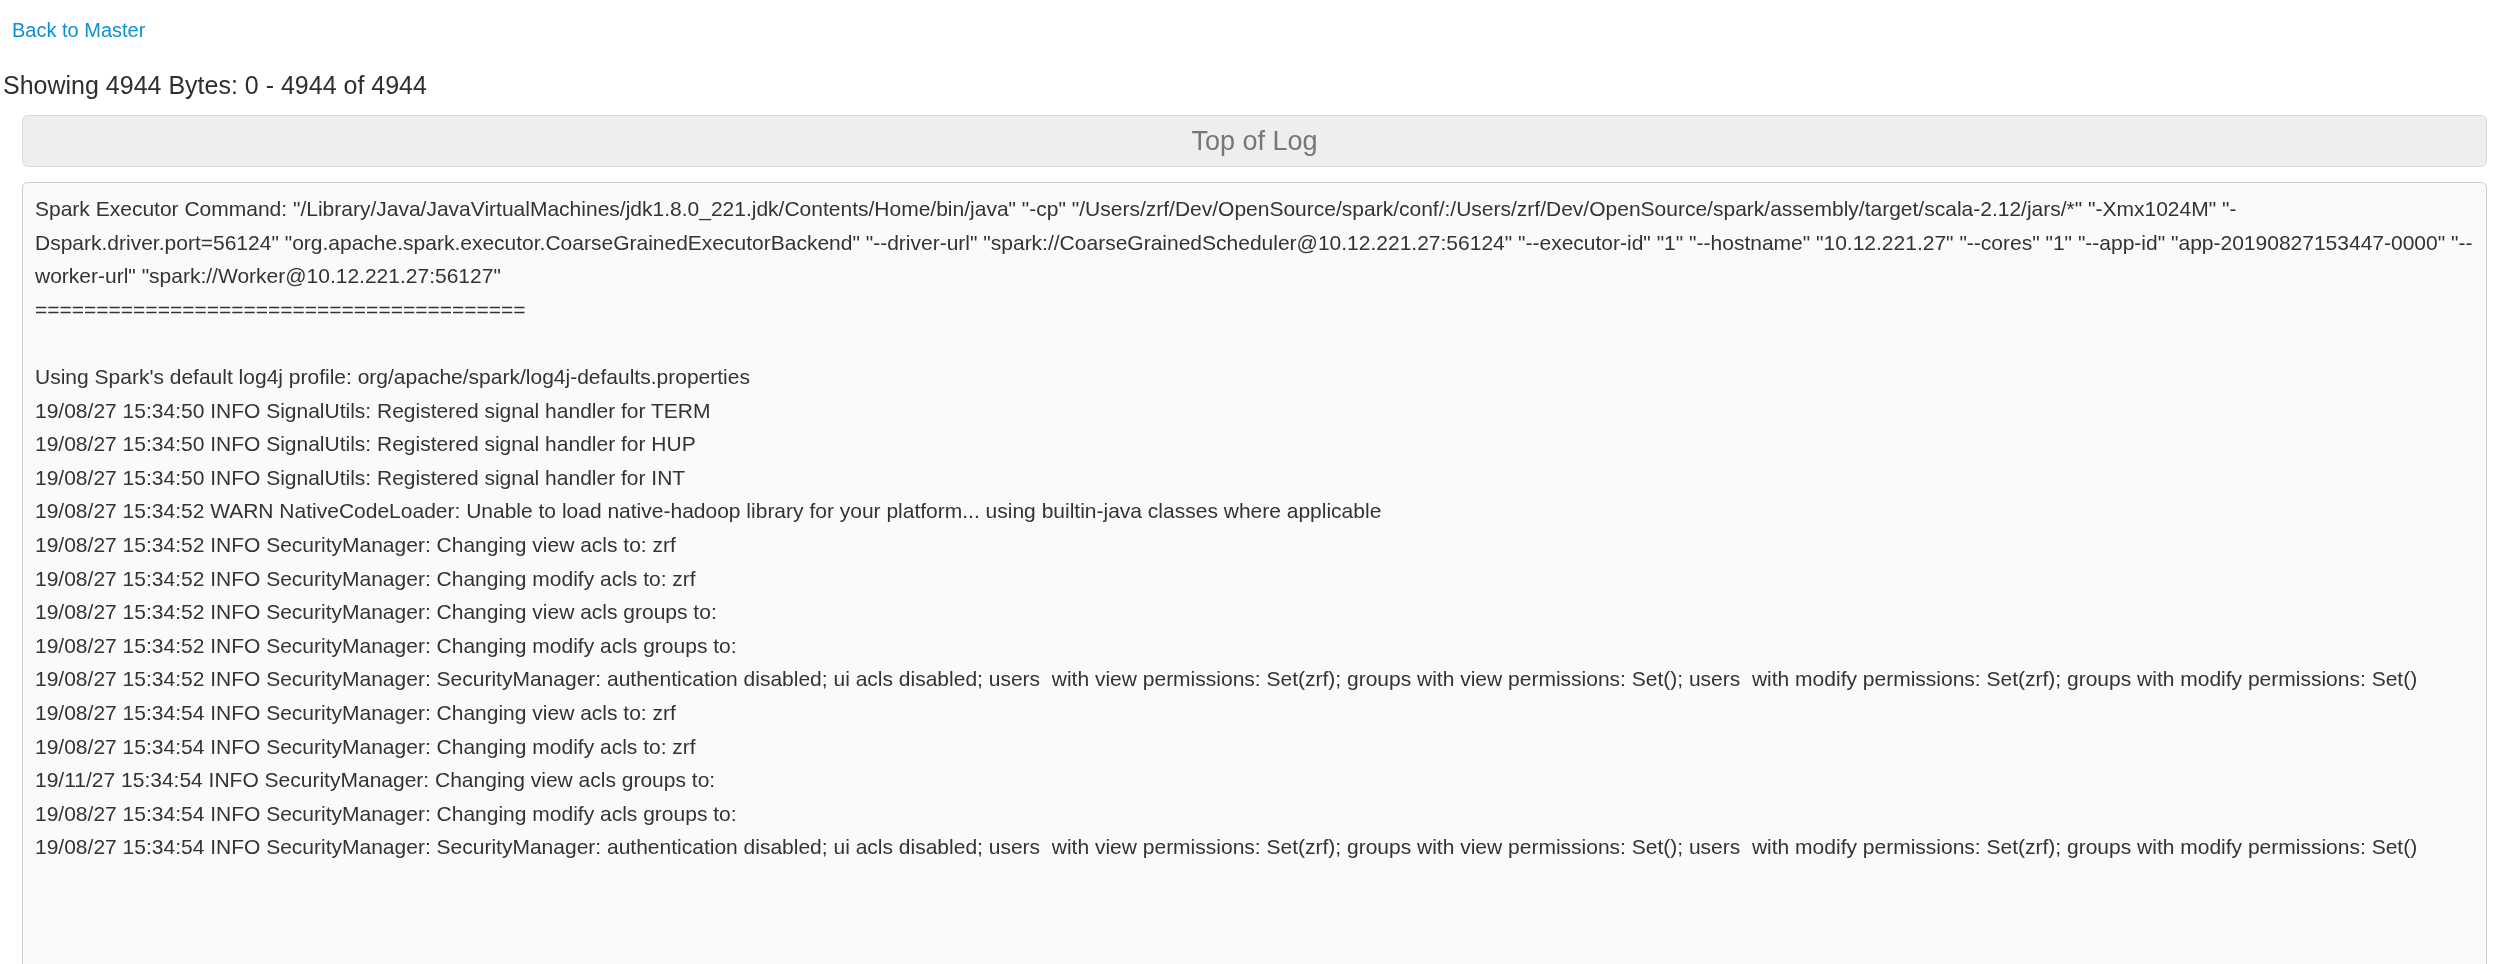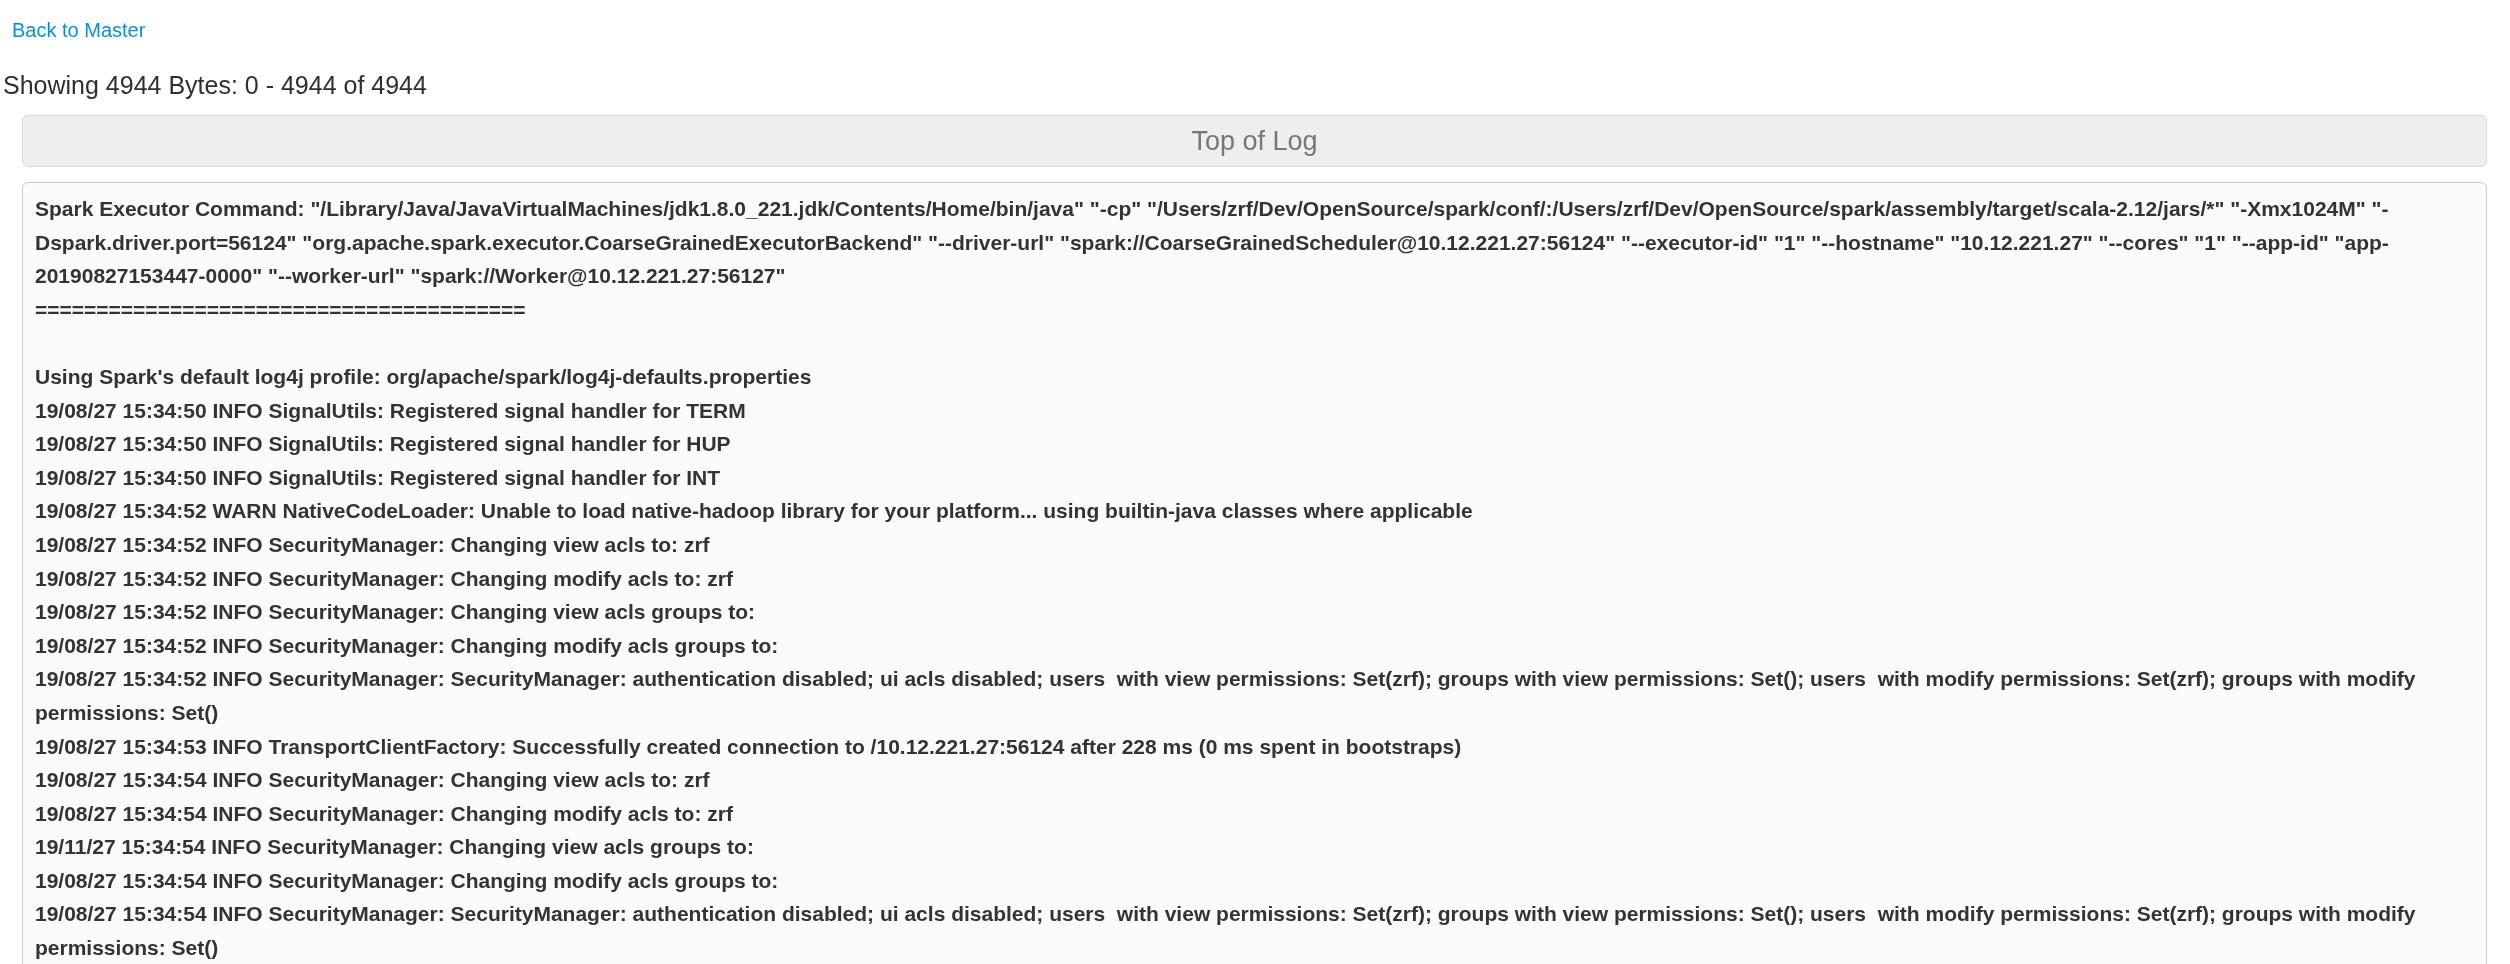--- a/index.html
+++ b/index.html
@@ -49,21 +49,21 @@
     border-radius: 6px;
     padding: 9px 12px;
   }
   .log-line {
     font-size: 21px;
     line-height: 33.6px;
     min-height: 33.6px;
     color: var(--log-text, #333333);
     white-space: pre-wrap;
     word-break: break-word;
-    font-weight: 700;
+    font-weight: 400;
   }
 </style>
 </head>
 <body>
 
 <div>
   <a href="#" class="back-link">Back to Master</a>
 
   <div class="byte-range">Showing 4944 Bytes: 0 - 4944 of 4944</div>
 
@@ -78,20 +78,19 @@
       <div class="log-line">Using Spark's default log4j profile: org/apache/spark/log4j-defaults.properties</div>
       <div class="log-line">19/08/27 15:34:50 INFO SignalUtils: Registered signal handler for TERM</div>
       <div class="log-line">19/08/27 15:34:50 INFO SignalUtils: Registered signal handler for HUP</div>
       <div class="log-line">19/08/27 15:34:50 INFO SignalUtils: Registered signal handler for INT</div>
       <div class="log-line">19/08/27 15:34:52 WARN NativeCodeLoader: Unable to load native-hadoop library for your platform... using builtin-java classes where applicable</div>
       <div class="log-line">19/08/27 15:34:52 INFO SecurityManager: Changing view acls to: zrf</div>
       <div class="log-line">19/08/27 15:34:52 INFO SecurityManager: Changing modify acls to: zrf</div>
       <div class="log-line">19/08/27 15:34:52 INFO SecurityManager: Changing view acls groups to:</div>
       <div class="log-line">19/08/27 15:34:52 INFO SecurityManager: Changing modify acls groups to:</div>
       <div class="log-line">19/08/27 15:34:52 INFO SecurityManager: SecurityManager: authentication disabled; ui acls disabled; users  with view permissions: Set(zrf); groups with view permissions: Set(); users  with modify permissions: Set(zrf); groups with modify permissions: Set()</div>
-      <div class="log-line">19/08/27 15:34:53 INFO TransportClientFactory: Successfully created connection to /10.12.221.27:56124 after 228 ms (0 ms spent in bootstraps)</div>
       <div class="log-line">19/08/27 15:34:54 INFO SecurityManager: Changing view acls to: zrf</div>
       <div class="log-line">19/08/27 15:34:54 INFO SecurityManager: Changing modify acls to: zrf</div>
       <div class="log-line">19/11/27 15:34:54 INFO SecurityManager: Changing view acls groups to:</div>
       <div class="log-line">19/08/27 15:34:54 INFO SecurityManager: Changing modify acls groups to:</div>
       <div class="log-line">19/08/27 15:34:54 INFO SecurityManager: SecurityManager: authentication disabled; ui acls disabled; users  with view permissions: Set(zrf); groups with view permissions: Set(); users  with modify permissions: Set(zrf); groups with modify permissions: Set()</div>
     </div>
 </div>
 
 </body></html>

